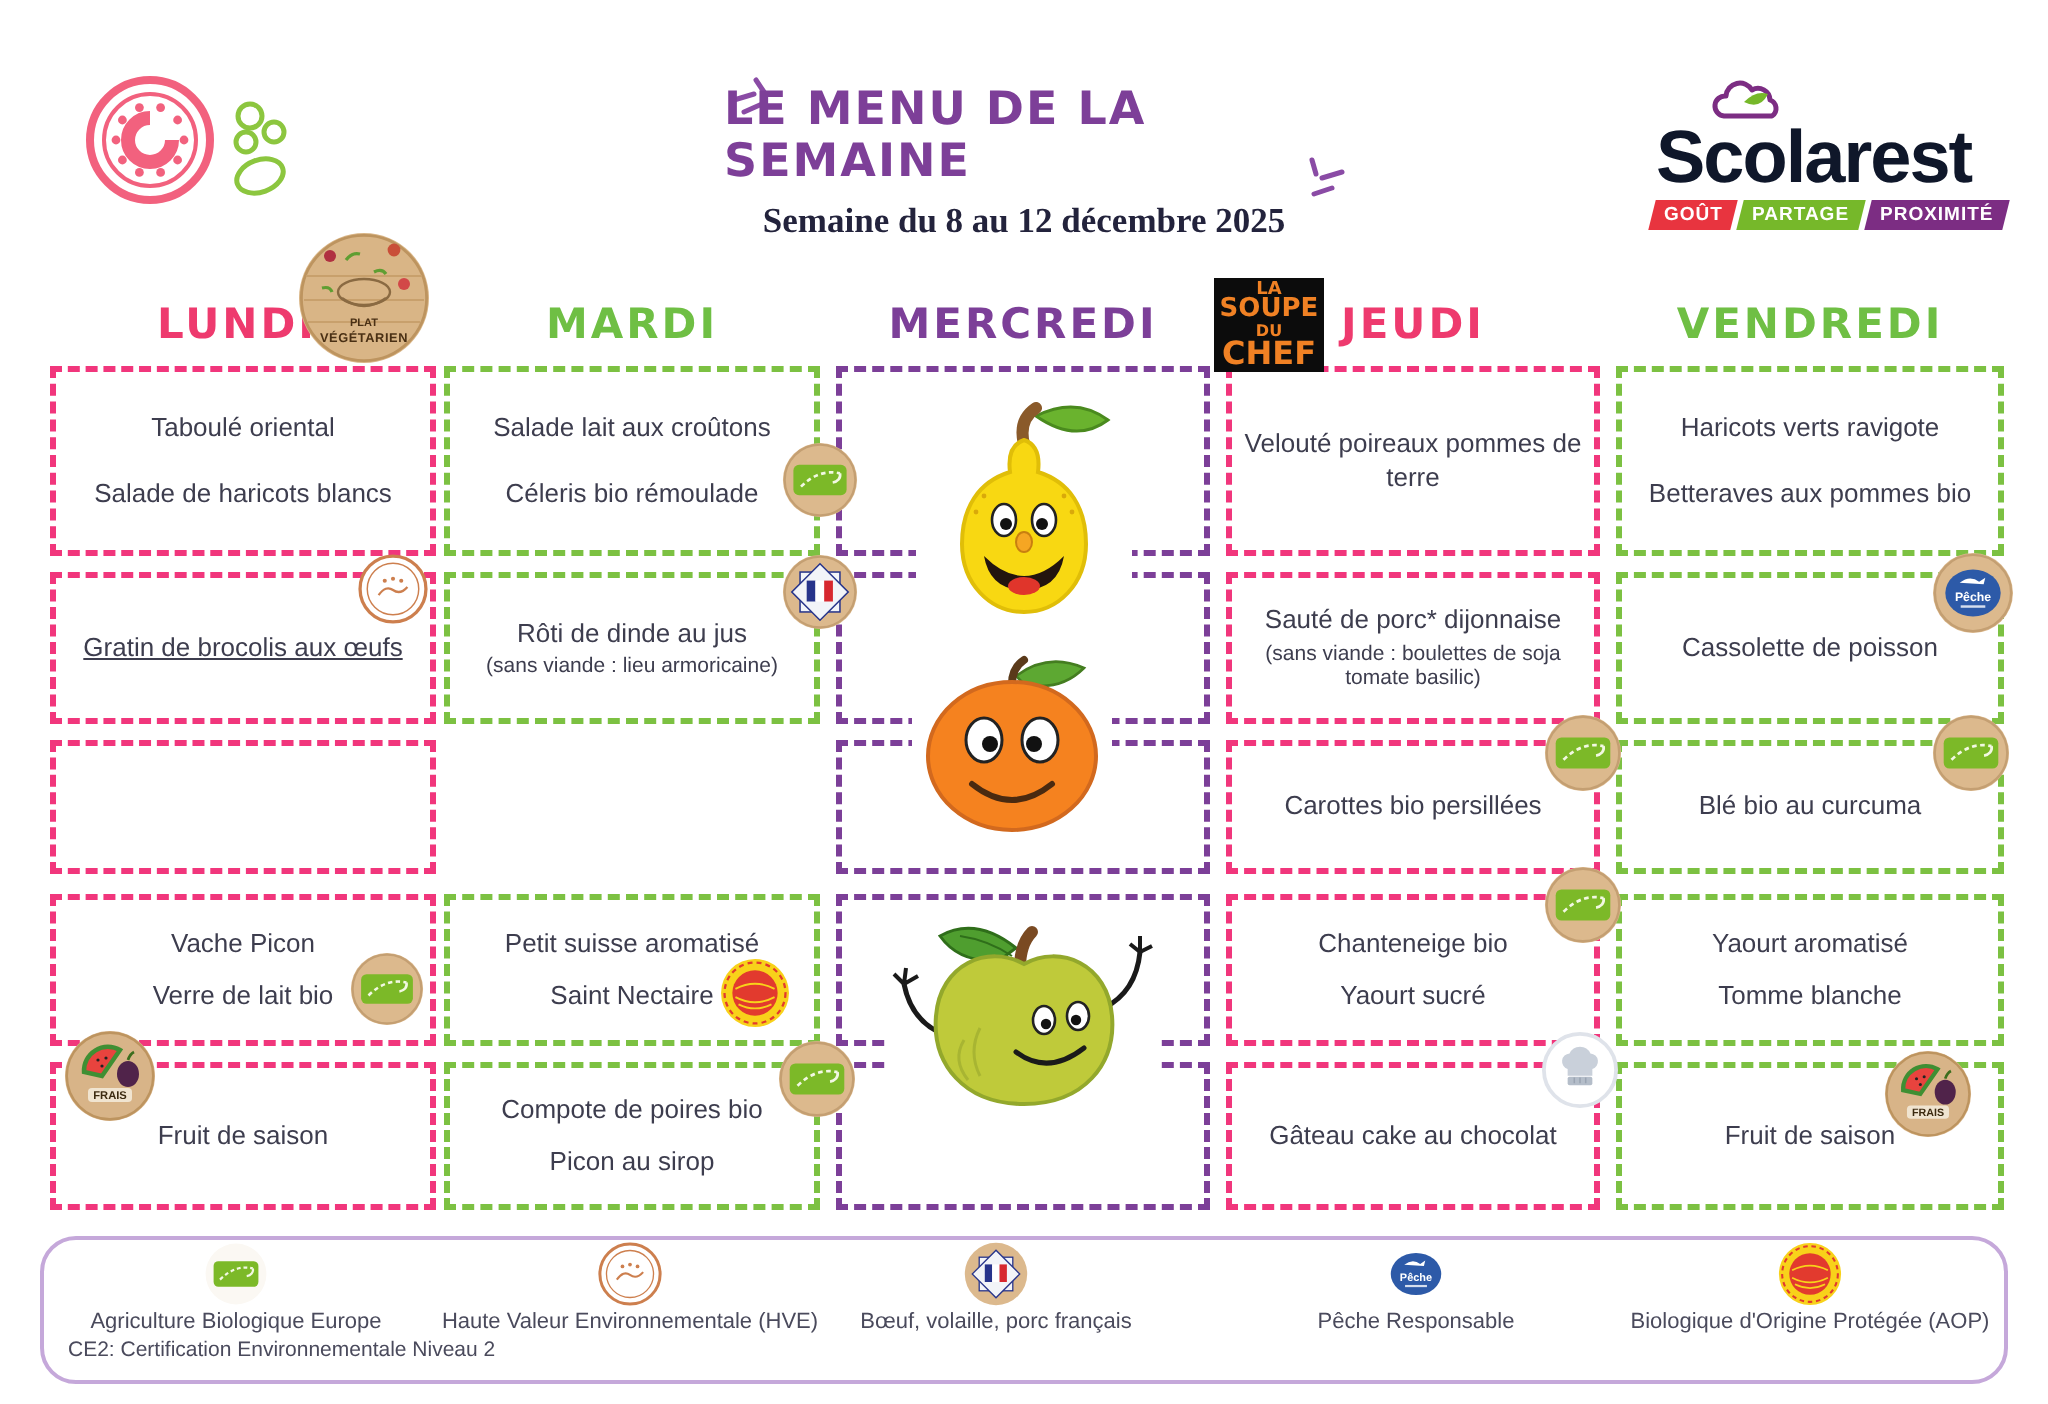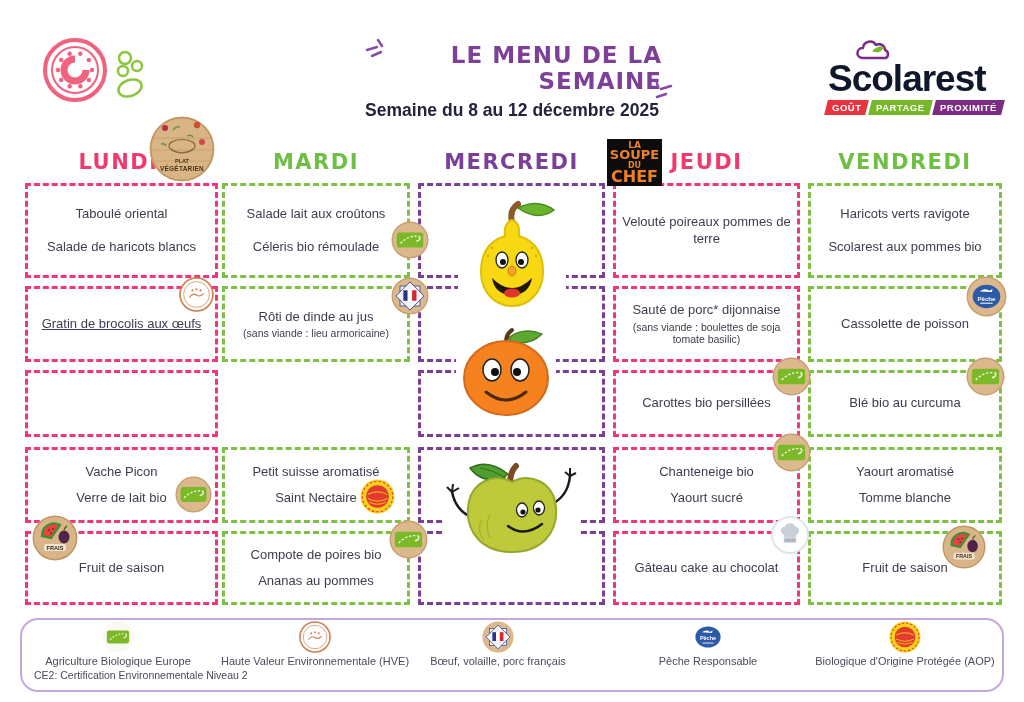--- a/index.html
+++ b/index.html
@@ -1,25 +1,25 @@
 <!DOCTYPE html>
 <html><head>
 <meta charset="utf-8">
 <style>
   html,body{margin:0;padding:0;background:#fff;}
   .page{position:relative;width:1024px;height:702px;background:#fff;overflow:hidden;
         font-family:"Liberation Sans",sans-serif;}
 
   
   .deco{position:absolute;}
-  .title{position:absolute;left:362px;top:42px;width:300px;text-align:right;
+  .title{position:absolute;left:362px;top:42px;width:300px;text-align:left;
          font-size:23px;font-weight:bold;letter-spacing:1px;color:#7d3f98;
          font-family:"DejaVu Sans",sans-serif;}
   .subtitle{position:absolute;left:312px;top:100px;width:400px;text-align:center;
-            font-size:17.5px;font-weight:bold;color:#23233c;}
+            font-size:17.5px;font-weight:bold;color:#23233c;font-family:Liberation Serif, serif;}
   .brand{position:absolute;left:826px;top:36px;width:180px;}
   .brand-name{position:absolute;left:2px;top:22px;font-size:37px;font-weight:bold;
               color:#0f172a;letter-spacing:-1px;z-index:1;}
   .brand-hat{position:absolute;left:28px;top:0;z-index:2;}
   .brand-banner{position:absolute;left:0;top:64px;display:flex;z-index:2;}
   .brand-seg{transform:skewX(-14deg);margin-right:3px;padding:2px 6px;}
   .brand-seg span{display:block;transform:skewX(14deg);color:#fff;font-size:9.5px;
                   font-weight:bold;letter-spacing:.5px;}
   .seg-red{background:#e8343f;} .seg-green{background:#76b82a;} .seg-purple{background:#7c2d83;}
 
@@ -188,21 +188,21 @@
         <div class="line">Rôti de dinde au jus</div>
         <div class="sub">(sans viande : lieu armoricaine)</div>
       </div>
     </div>
     <div class="cell r4 b-green">
       <div class="line">Petit suisse aromatisé</div>
       <div class="line">Saint Nectaire</div>
     </div>
     <div class="cell r5 b-green">
       <div class="line">Compote de poires bio</div>
-      <div class="line">Ananas au pommes</div>
+      <div class="line">Picon au sirop</div>
     </div>
   </div>
 
   <div class="col" style="left:418px;width:187px;">
     <div class="cell r1 b-purple"></div>
     <div class="cell r2 b-purple"></div>
     <div class="cell r3 b-purple"></div>
     <div class="cell r4 b-purple"></div>
     <div class="cell r5 b-purple"></div>
   </div>
@@ -225,21 +225,21 @@
       <div class="line">Yaourt sucré</div>
     </div>
     <div class="cell r5 b-pink">
       <div class="line">Gâteau cake au chocolat</div>
     </div>
   </div>
 
   <div class="col" style="left:808px;width:194px;">
     <div class="cell r1 b-green">
       <div class="line">Haricots verts ravigote</div>
-      <div class="line">Scolarest aux pommes bio</div>
+      <div class="line">Betteraves aux pommes bio</div>
     </div>
     <div class="cell r2 b-green">
       <div class="line">Cassolette de poisson</div>
     </div>
     <div class="cell r3 b-green">
       <div class="line">Blé bio au curcuma</div>
     </div>
     <div class="cell r4 b-green">
       <div class="line">Yaourt aromatisé</div>
       <div class="line">Tomme blanche</div>

